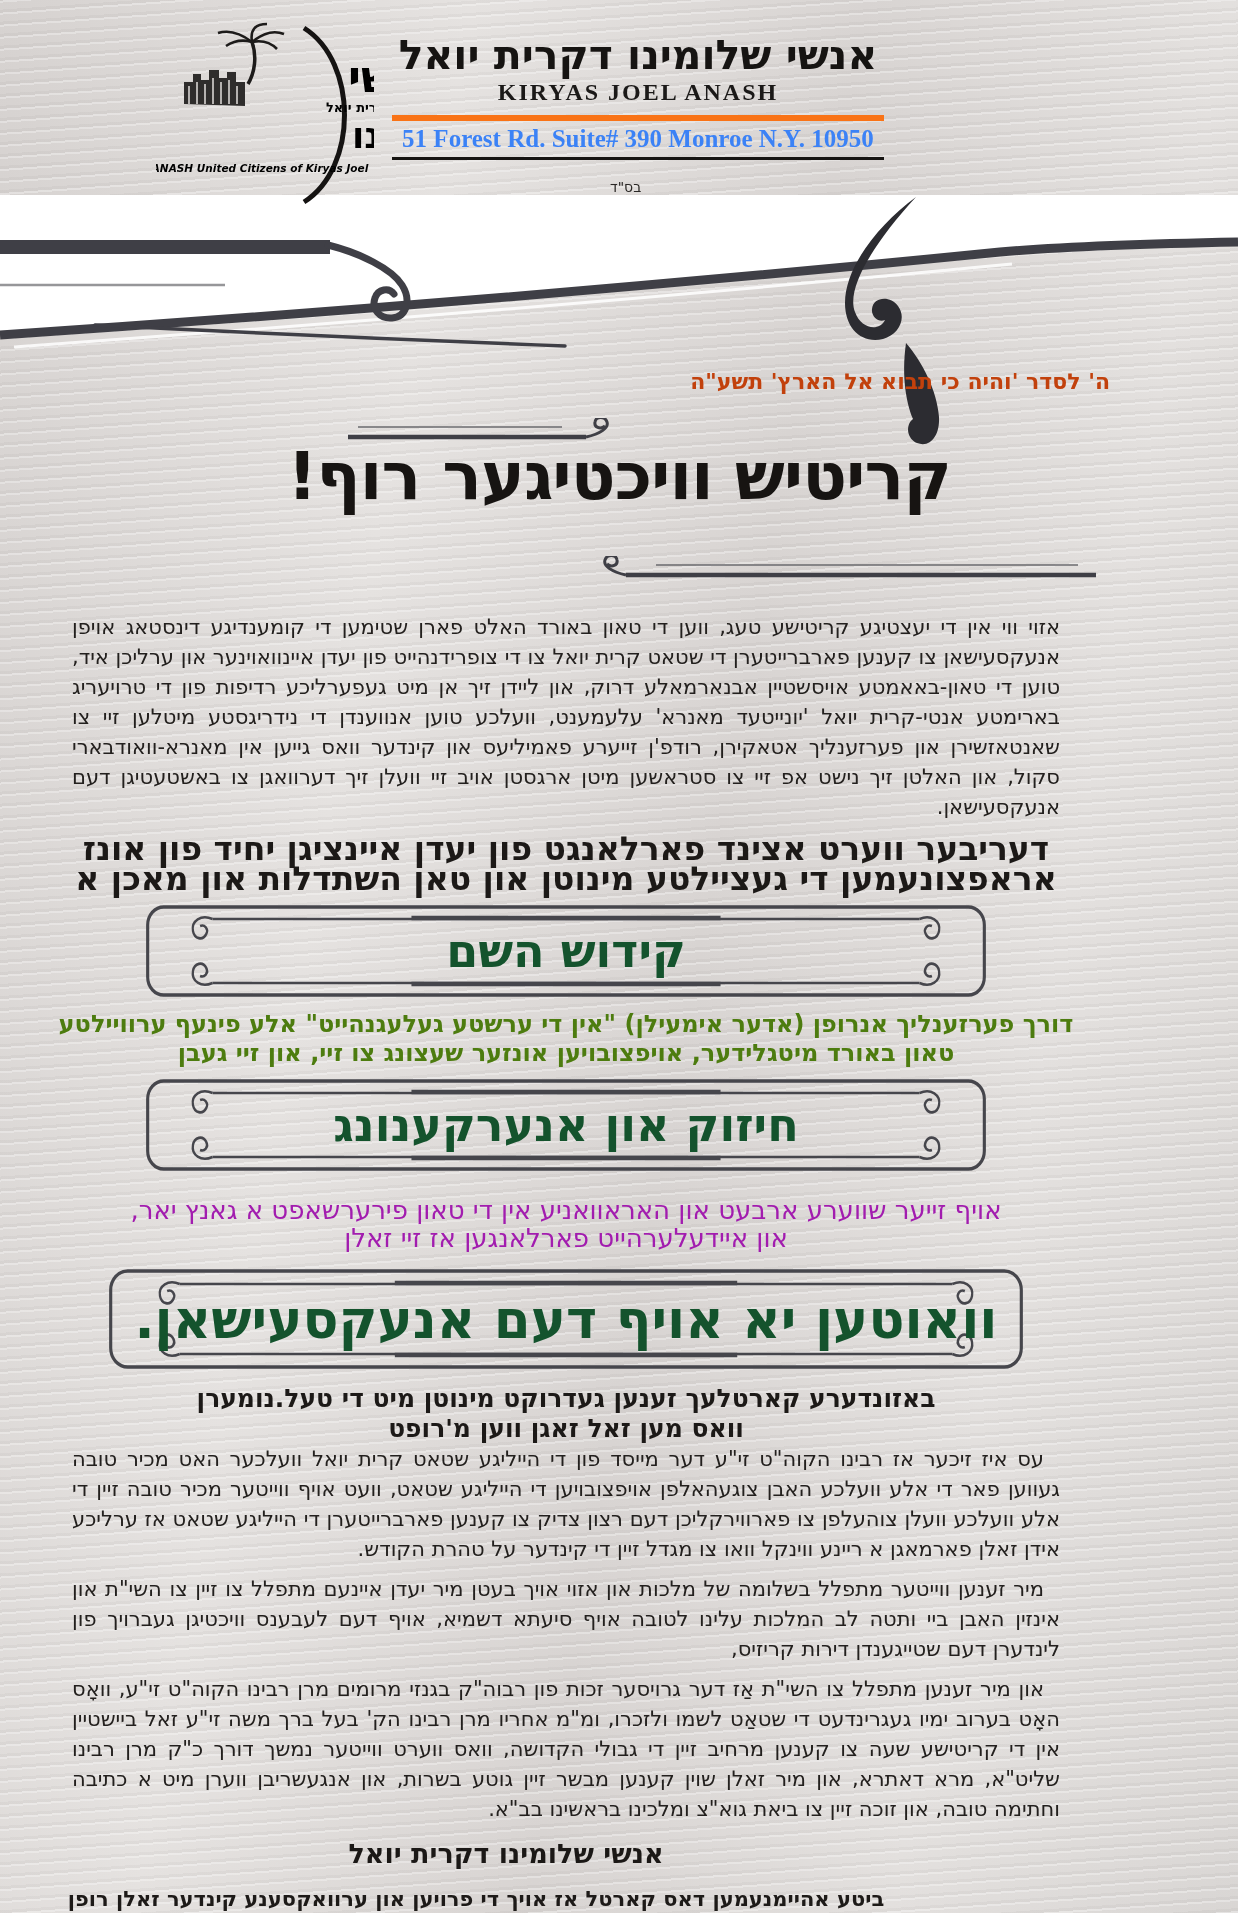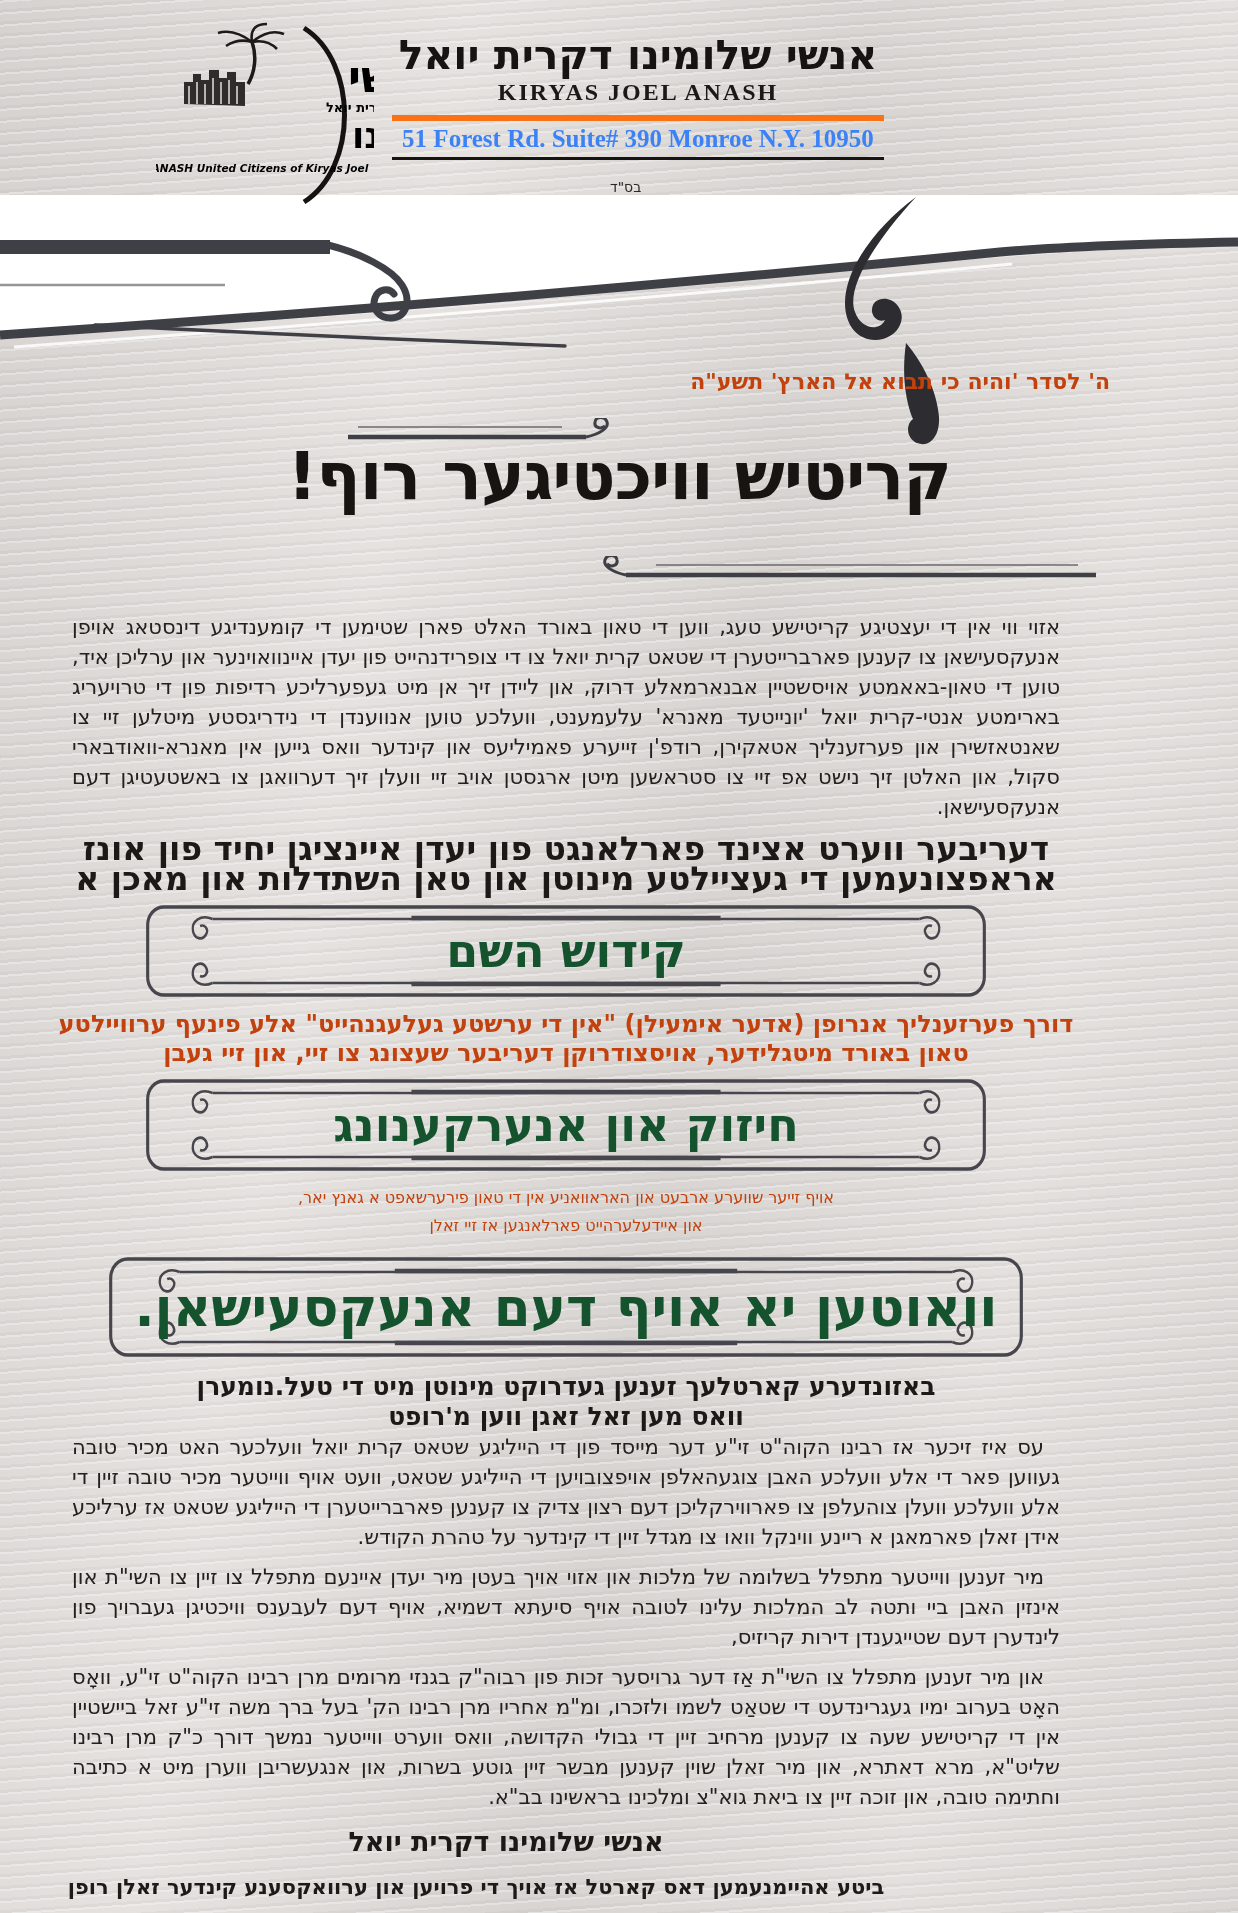--- a/index.html
+++ b/index.html
@@ -34,22 +34,22 @@
   .divider.top { left:348px; top:418px; width:272px; }
   .divider.bottom { left:588px; top:556px; width:508px; transform:scaleX(-1); }
   .main-title { position:absolute; left:0; top:442px; width:100%; text-align:center;
     direction:rtl; font-weight:bold; font-size:66px; line-height:1.05; color:#171412; letter-spacing:-1px; }
   
   .column { position:absolute; left:0; top:612px; width:1132px; }
   .para { direction:rtl; text-align:justify; font-size:21px; line-height:30px; padding:0 72px; color:#23201e; }
   .para.indent { text-indent:16px; }
   .ctr { direction:rtl; text-align:center; }
   .lead  { font-weight:bold; font-size:33px; line-height:30px; margin-top:12px; color:#1c1917; }
-  .midb  { font-weight:bold; font-size:24px; line-height:29px; margin-top:12px; color:#c2410c; }
-  .midr  { font-size:16px; line-height:28px; margin-top:12px; color:#c2410c; }
+  .midb  { font-weight:bold; font-size:24px; line-height:29px; margin-top:12px; color:#4d7c0f; }
+  .midr  { font-size:26px; line-height:28px; margin-top:24px; color:#a21caf; }
   .cards { font-weight:bold; font-size:25px; line-height:30px; margin-top:14px; color:#1c1917; }
   
   .obox { position:relative; height:94px; margin:10px 145px 0; display:flex; align-items:center; justify-content:center; }
   .obox.wide { height:102px; margin:16px 108px 0; }
   .obox svg.frame { position:absolute; inset:0; width:100%; height:100%; }
   .obox .label { position:relative; direction:rtl; font-weight:bold; font-size:46px; color:#14532d; }
   .obox.wide .label { font-size:53px; }
   .mt14 { } .mt10 { margin-top:10px; }
   .signature { direction:rtl; text-align:center; font-weight:bold; font-size:27px; margin-top:14px; transform:translateX(-60px); color:#1b1816; }
   .footer-note { direction:rtl; text-align:center; font-weight:bold; font-size:21px; margin-top:18px; transform:translateX(-90px); color:#1d1a18; }
@@ -141,21 +141,21 @@
         <use href="#c1" transform="translate(76,15)" stroke="#46464c" stroke-width="2.6" fill="none"></use>
         <use href="#c1" transform="translate(872,15) scale(-1,1)" stroke="#46464c" stroke-width="2.6" fill="none"></use>
         <use href="#c1" transform="translate(76,79) scale(1,-1)" stroke="#46464c" stroke-width="2.6" fill="none"></use>
         <use href="#c1" transform="translate(872,79) scale(-1,-1)" stroke="#46464c" stroke-width="2.6" fill="none"></use>
       </svg>
       <div class="label">קידוש השם</div>
     </div>
 
     <div class="ctr midb">
       <div>דורך פערזענליך אנרופן (אדער אימעילן) "אין די ערשטע געלעגנהייט" אלע פינעף ערוויילטע</div>
-      <div>טאון באורד מיטגלידער, אויסצודרוקן דעריבער שעצונג צו זיי, און זיי געבן</div>
+      <div>טאון באורד מיטגלידער, אויפצובויען אונזער שעצונג צו זיי, און זיי געבן</div>
     </div>
 
     <div class="obox">
       <svg class="frame" viewBox="0 0 948 94" preserveAspectRatio="none">
         <defs>
             <path id="c2" d="M0,0 c-13,-5 -24,2 -22,12 c1.6,8 11,10 15,3 c3,-5 -2,-10 -7,-8"></path>
           </defs>
         <rect x="3" y="3" width="942" height="88" rx="18" fill="none" stroke="#46464c" stroke-width="3.5"></rect>
         <path d="M76,15 H872" stroke="#46464c" stroke-width="2.4" fill="none"></path>
         <path d="M300,14 H648" stroke="#46464c" stroke-width="4.5" fill="none"></path>

